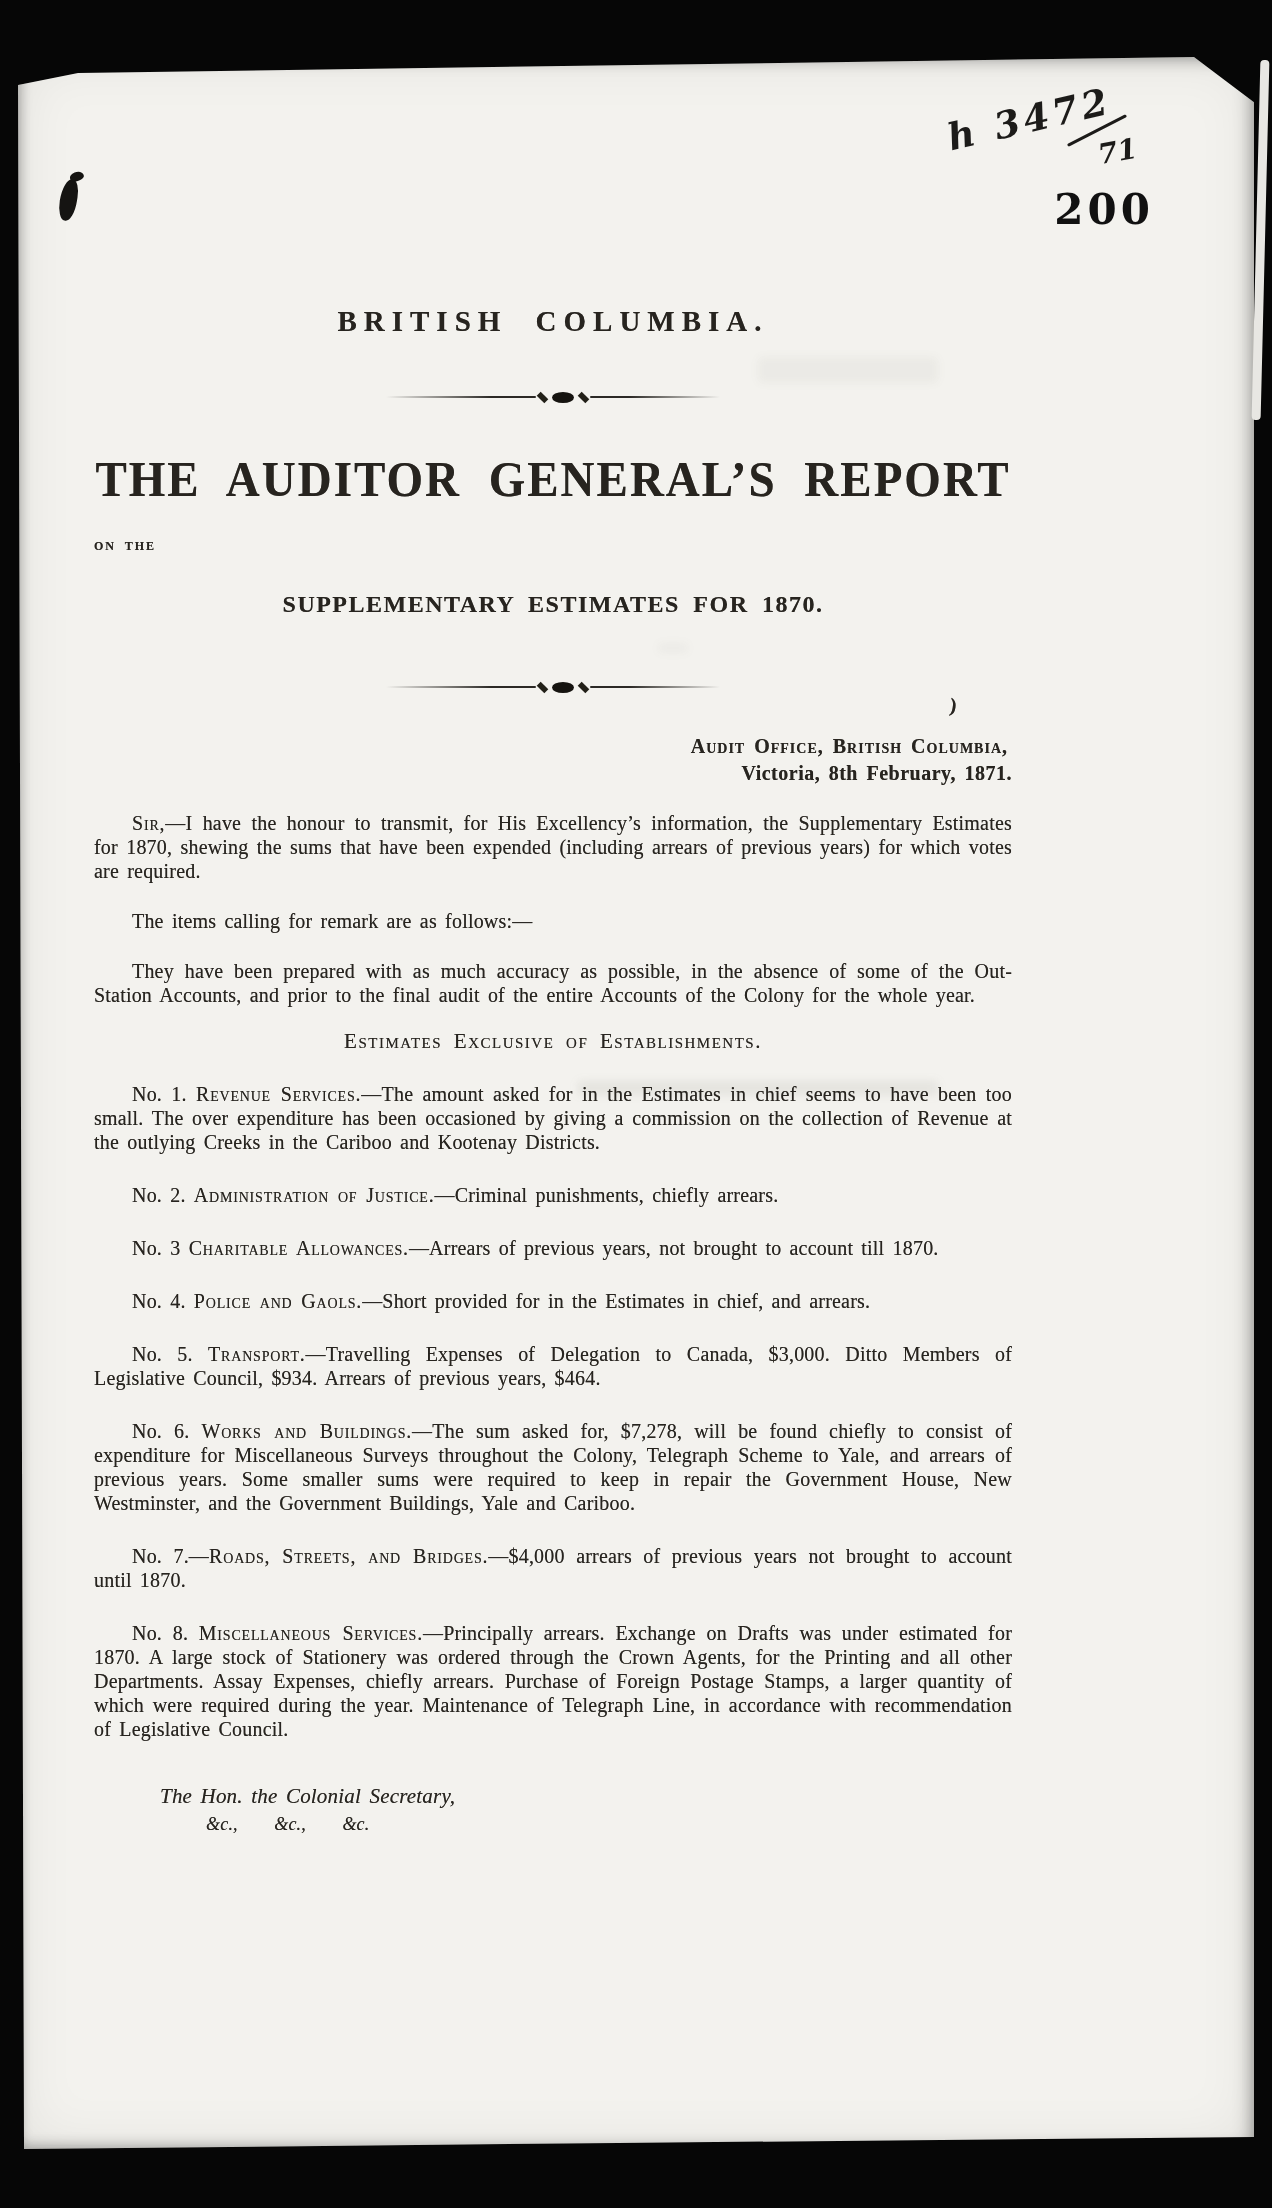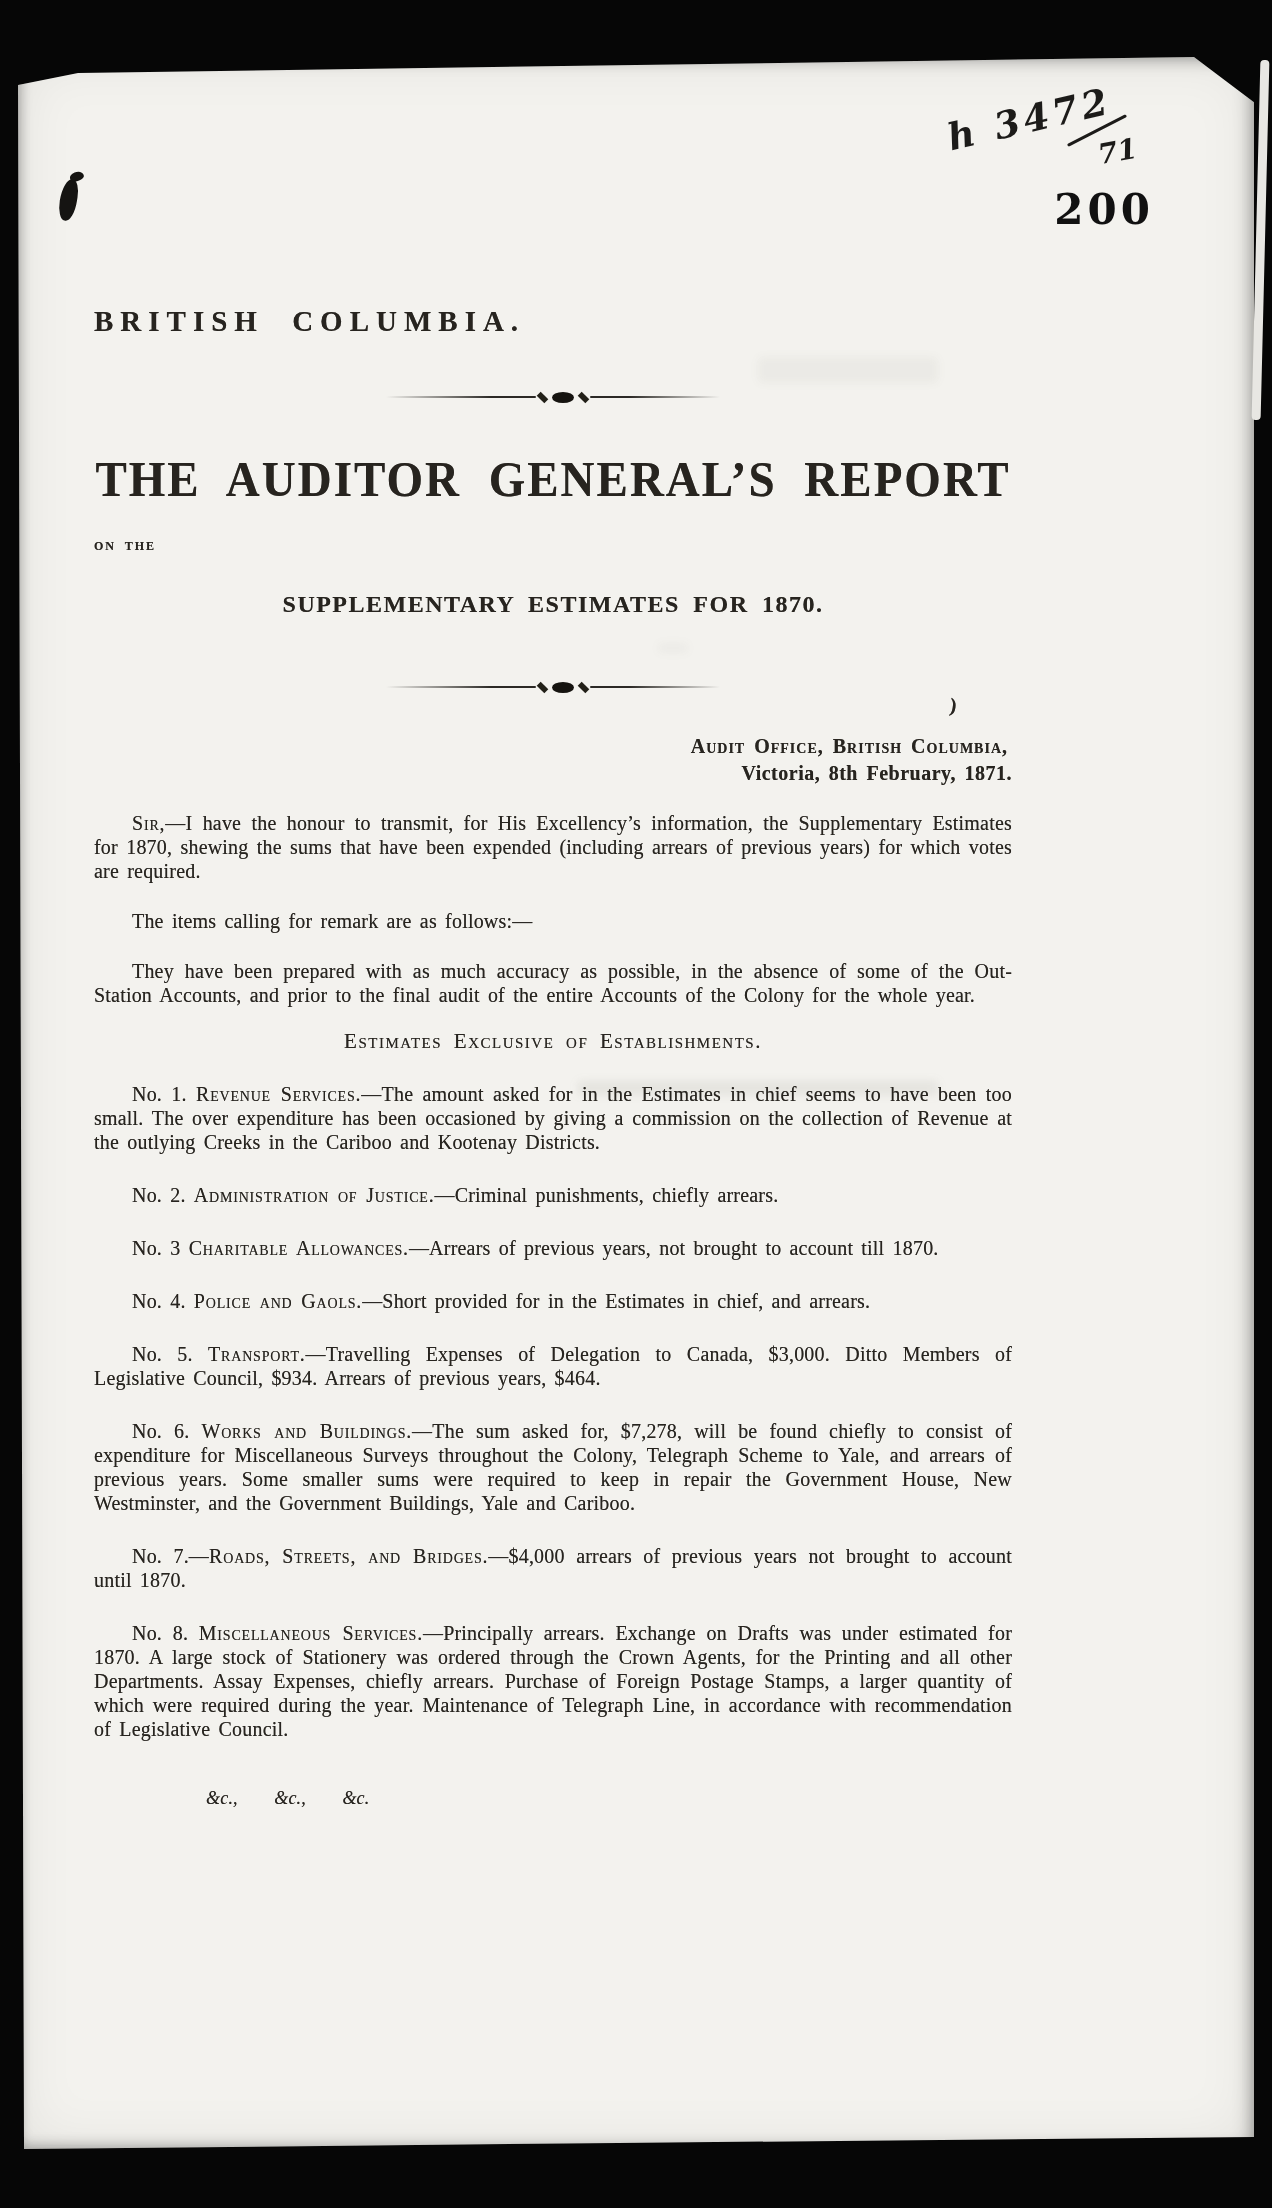--- a/index.html
+++ b/index.html
@@ -105,20 +105,21 @@
     padding-top:246px;
     font-size:20px;
     line-height:24px;
     text-align:justify;
     word-spacing:3px;
     letter-spacing:.2px;
     color:#27241f;
     text-shadow:0 0 .5px rgba(30,28,24,.55);
   }
   .region-heading{
+    text-align:center;
     font-weight:bold;
     font-size:29px;
     letter-spacing:7px;
     word-spacing:14px;
     line-height:36px;
   }
   .ornament{
     display:flex; align-items:center; justify-content:center;
     height:12px; margin-top:52px;
   }
@@ -266,19 +267,20 @@
 
     <p class="remark-item"><span class="item-no">No. 5. </span><span class="item-name">Transport.</span><span class="item-text">—Travelling Expenses of Delegation to Canada, $3,000. Ditto Members of Legislative Council, $934. Arrears of previous years, $464.</span></p>
 
     <p class="remark-item"><span class="item-no">No. 6. </span><span class="item-name">Works and Buildings.</span><span class="item-text">—The sum asked for, $7,278, will be found chiefly to consist of expenditure for Miscellaneous Surveys throughout the Colony, Telegraph Scheme to Yale, and arrears of previous years. Some smaller sums were required to keep in repair the Government House, New Westminster, and the Government Buildings, Yale and Cariboo.</span></p>
 
     <p class="remark-item"><span class="item-no">No. 7.—</span><span class="item-name">Roads, Streets, and Bridges.</span><span class="item-text">—$4,000 arrears of previous years not brought to account until 1870.</span></p>
 
     <p class="remark-item"><span class="item-no">No. 8. </span><span class="item-name">Miscellaneous Services.</span><span class="item-text">—Principally arrears. Exchange on Drafts was under estimated for 1870. A large stock of Stationery was ordered through the Crown Agents, for the Printing and all other Departments. Assay Expenses, chiefly arrears. Purchase of Foreign Postage Stamps, a larger quantity of which were required during the year. Maintenance of Telegraph Line, in accordance with recommendation of Legislative Council.</span></p>
 
     <div class="closing">
+      <div class="addressee">The Hon. the Colonial Secretary,</div>
       <div class="etcetera">&amp;c.,  &amp;c.,  &amp;c.</div>
     </div>
 
   </div>
 </div>
 
 <div class="page-sliver"></div>
 
 </body></html>

